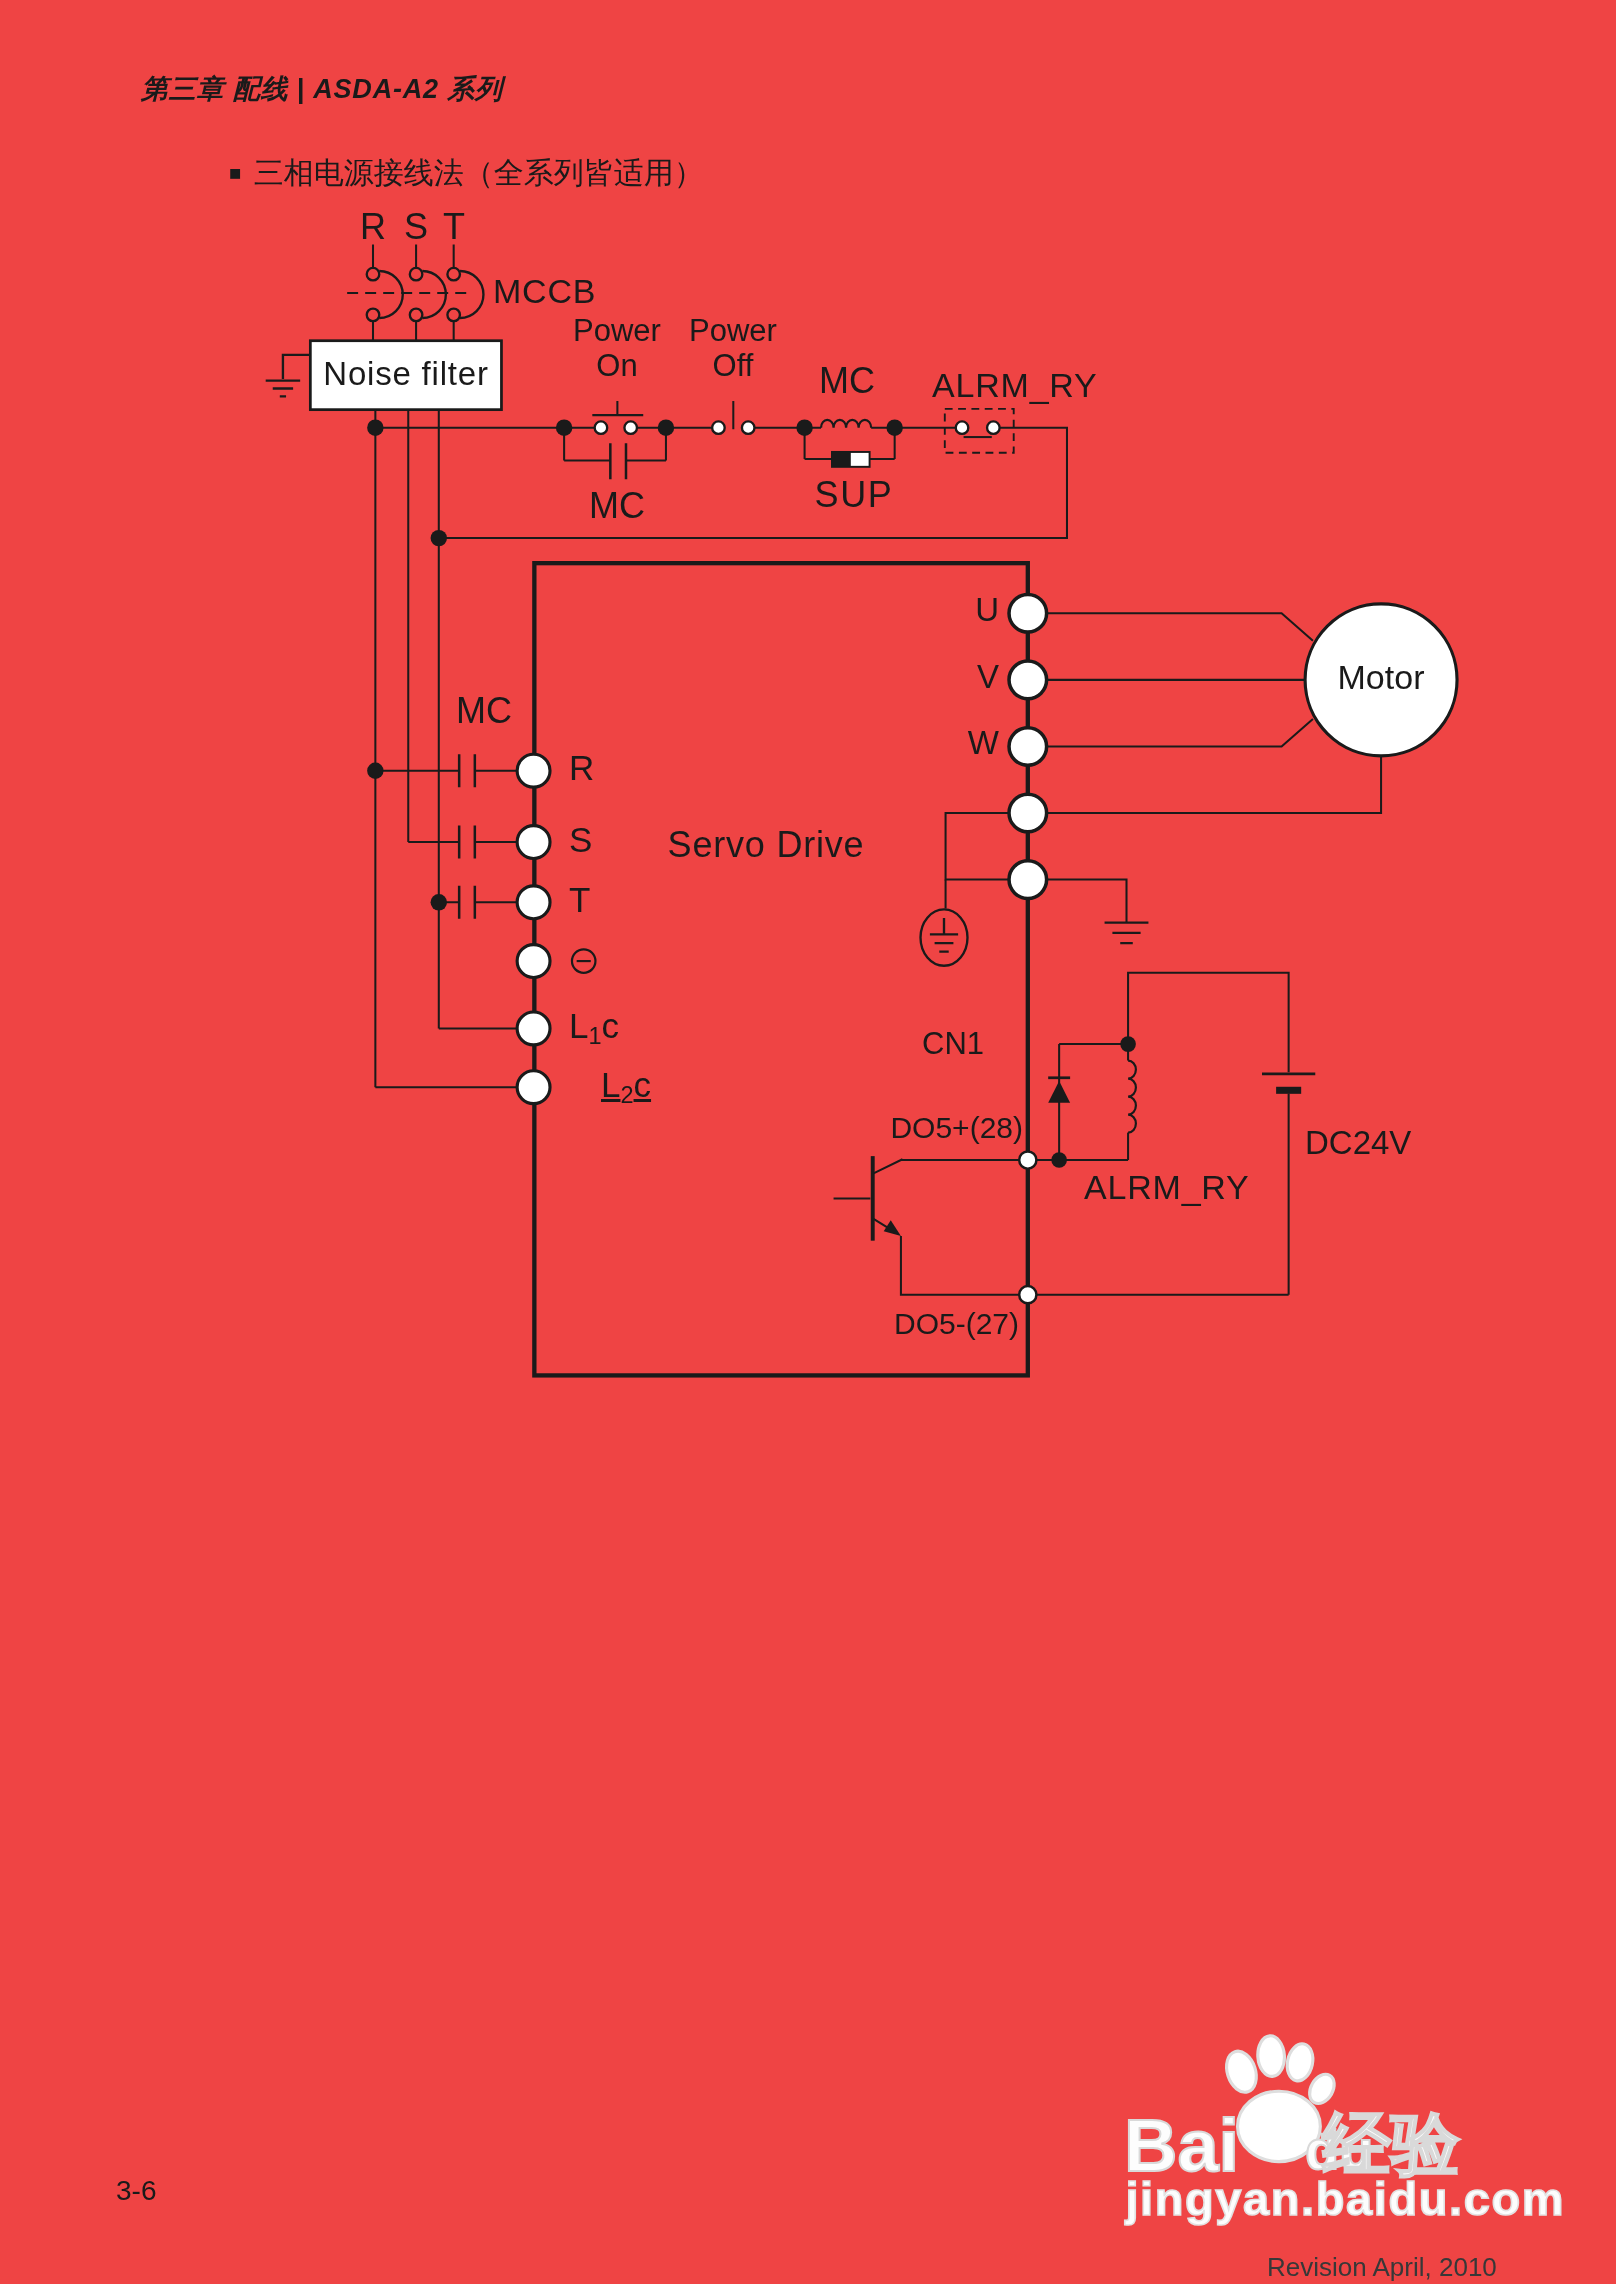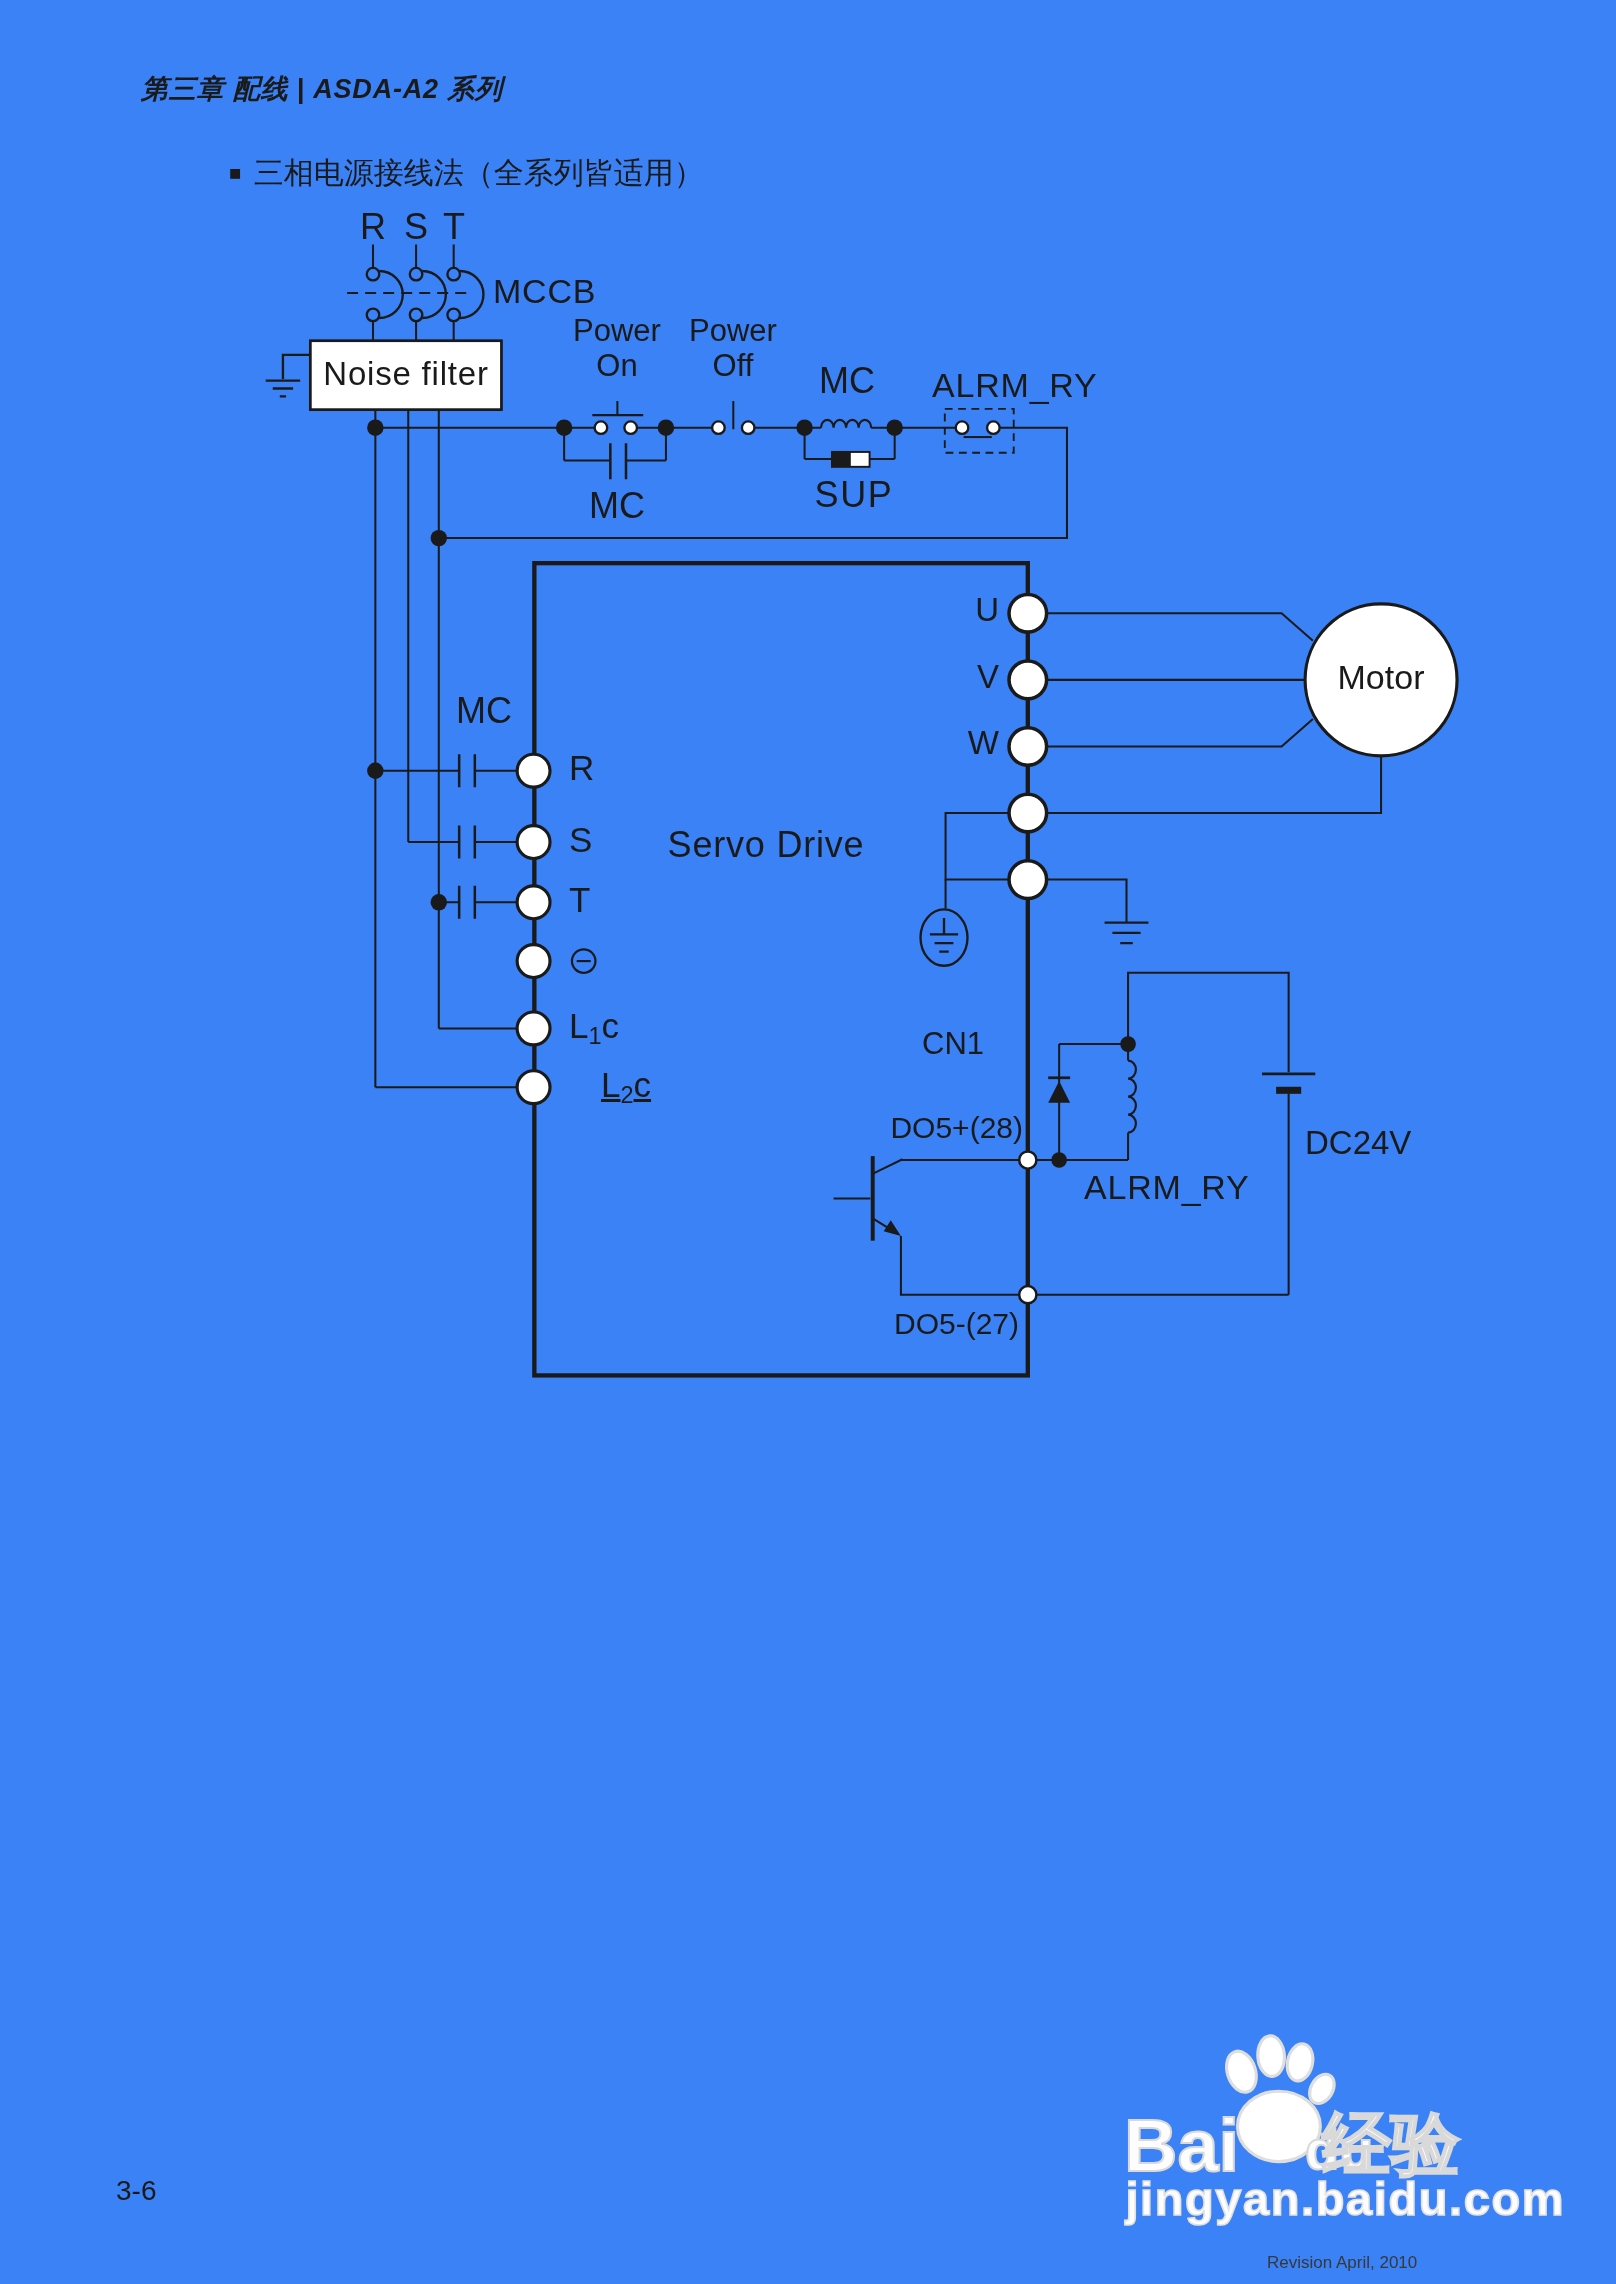--- a/index.html
+++ b/index.html
@@ -1,16 +1,16 @@
 <!DOCTYPE html>
 <html style="font-size:12.5px"><head>
 <meta charset="utf-8">
 <style>
   html,body{margin:0;padding:0;background:#ffffff;}
-  .page{position:relative;width:1617px;height:2284px;background:#3b82f6;overflow:hidden;
+  .page{position:relative;width:1617px;height:2284px;background:#ef4444;overflow:hidden;
         font-family:"Liberation Sans","DejaVu Sans",sans-serif;color:#1a1a1a;}
   .page svg.diagram{position:absolute;left:0;top:0;width:1617px;height:2284px;}
   .lbl{position:absolute;white-space:nowrap;color:#1a1a1a;line-height:1.05;}
   .ctr{transform:translateX(-50%);}
   .rgt{transform:translateX(-100%);}
   .header{font-size:27px;font-weight:bold;font-style:italic;letter-spacing:0.8px;}
   .section{font-size:30px;}
   .section .marker{font-size:20.4px;margin-right:12.5px;vertical-align:3.1px;}
   .phase{font-size:36px;}
   .mccb{font-size:34px;letter-spacing:0.8px;}
@@ -21,21 +21,21 @@
   .alrm{font-size:34px;letter-spacing:0.8px;}
   .servo{font-size:36px;letter-spacing:0.8px;}
   .term{font-size:35px;}
   .term .sb{font-size:23.5px;position:relative;top:6.3px;}
   .uvw{font-size:33px;}
   .motor{font-size:34px;}
   .cn1{font-size:31px;}
   .do5{font-size:30px;}
   .dc24{font-size:33px;}
   .pgnum{font-size:28px;}
-  .rev{font-size:17px;color:#383838;}
+  .rev{font-size:26px;color:#383838;}
   .watermark{position:absolute;left:1116px;top:2025px;width:368px;height:258px;}
   .wm-text{position:absolute;font-weight:bold;color:#fdfdfd;-webkit-text-stroke:2px #d9d9d9;white-space:nowrap;}
   .wm-bai{left:0px;top:78px;font-size:74px;margin-left:8px;}
   .wm-du{left:158px;top:92px;font-size:56px;margin-left:31px;}
   .wm-cn{left:206px;top:74px;font-size:69px;}
   .wm-url{left:9.4px;top:146px;font-size:47px;letter-spacing:1.6px;-webkit-text-stroke:1.6px #e2e2e2;}
 </style>
 </head>
 <body>
 

